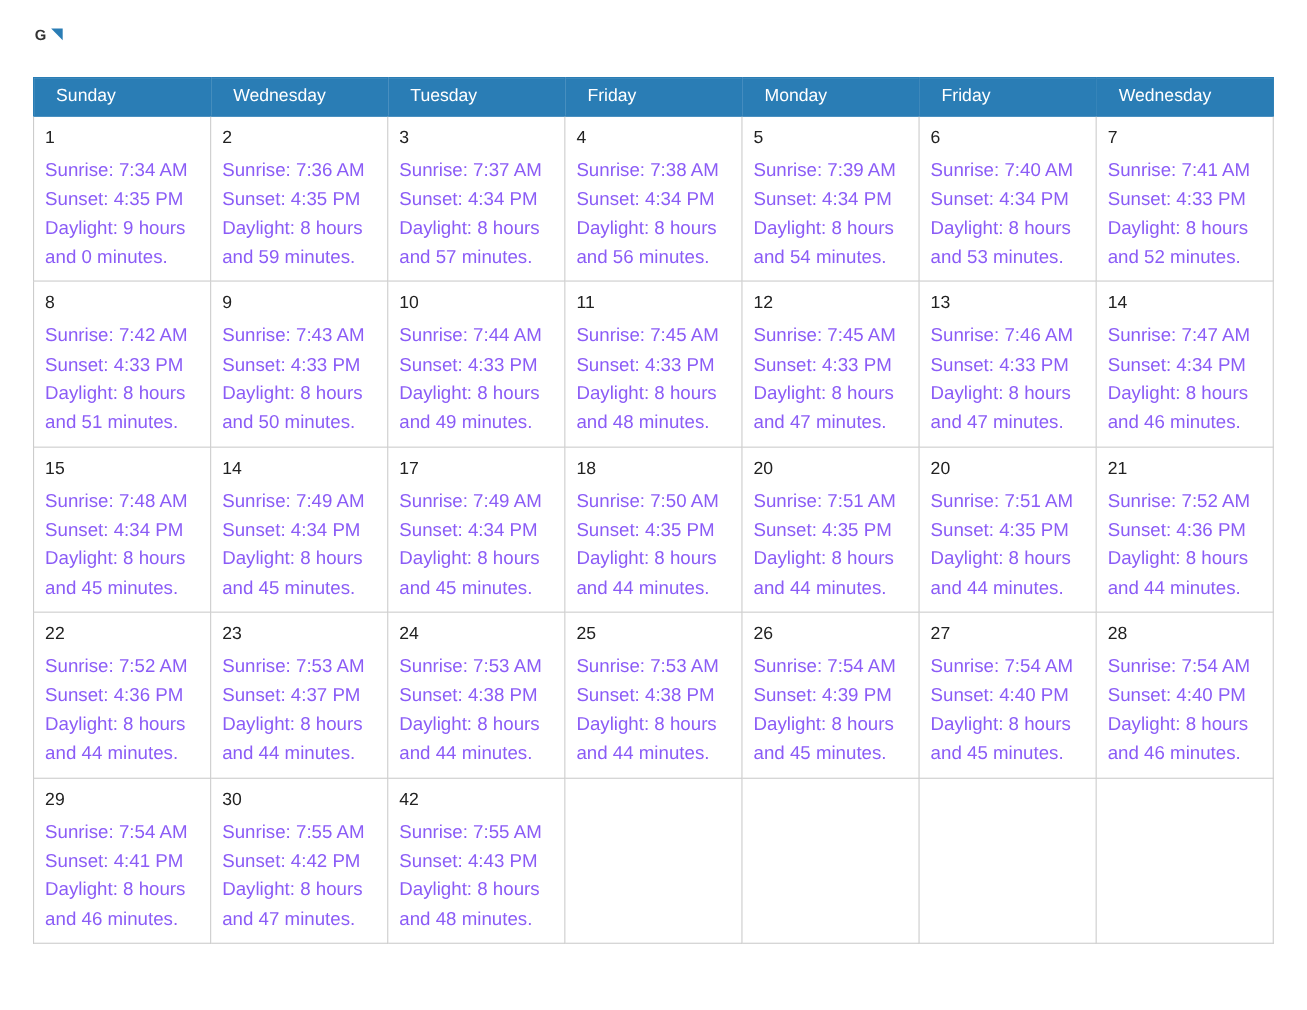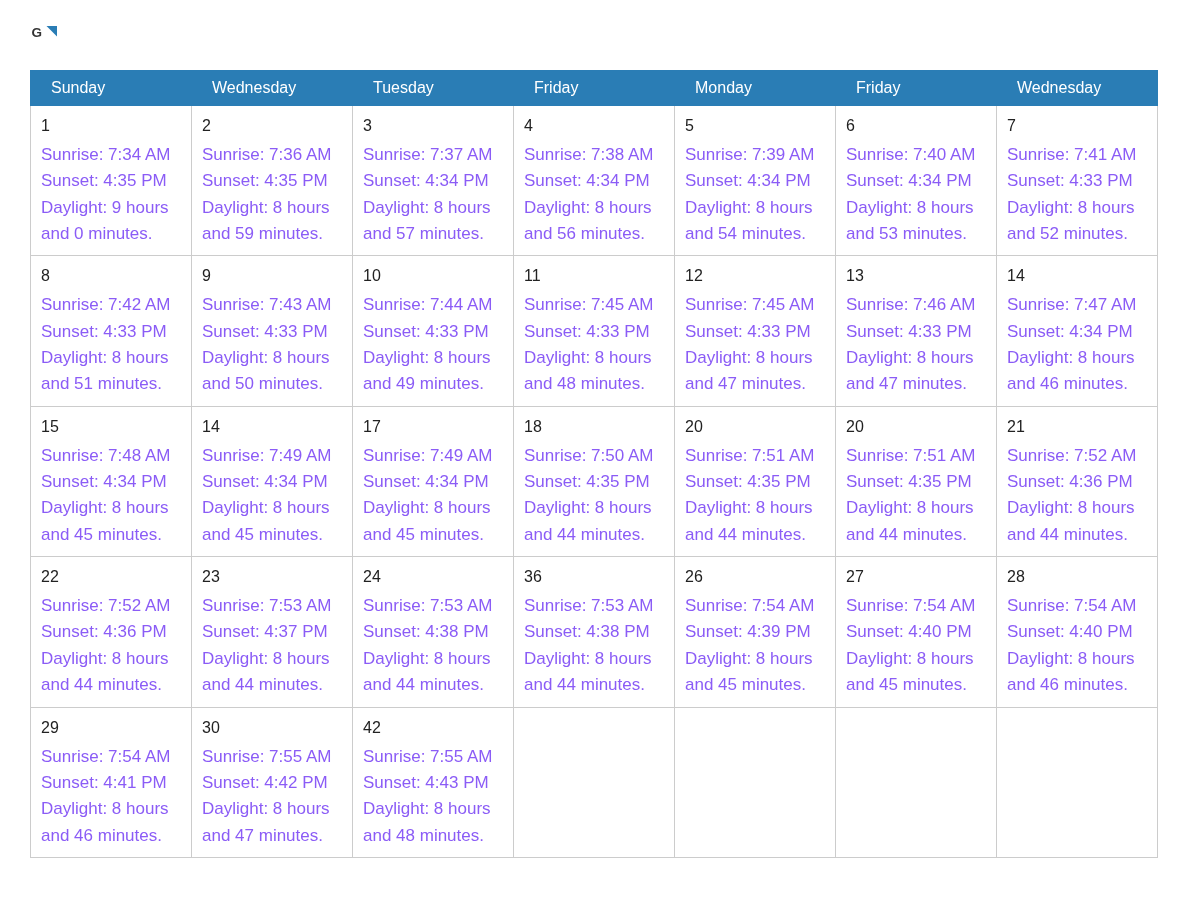--- a/index.html
+++ b/index.html
@@ -220,21 +220,21 @@
       </td>
         <td>
         <span class="day-number">23</span>
         <div class="day-info">Sunrise: 7:53 AM<br>Sunset: 4:37 PM<br>Daylight: 8 hours<br>and 44 minutes.</div>
       </td>
         <td>
         <span class="day-number">24</span>
         <div class="day-info">Sunrise: 7:53 AM<br>Sunset: 4:38 PM<br>Daylight: 8 hours<br>and 44 minutes.</div>
       </td>
         <td>
-        <span class="day-number">36</span>
+        <span class="day-number">25</span>
         <div class="day-info">Sunrise: 7:53 AM<br>Sunset: 4:38 PM<br>Daylight: 8 hours<br>and 44 minutes.</div>
       </td>
         <td>
         <span class="day-number">26</span>
         <div class="day-info">Sunrise: 7:54 AM<br>Sunset: 4:39 PM<br>Daylight: 8 hours<br>and 45 minutes.</div>
       </td>
         <td>
         <span class="day-number">27</span>
         <div class="day-info">Sunrise: 7:54 AM<br>Sunset: 4:40 PM<br>Daylight: 8 hours<br>and 45 minutes.</div>
       </td>

